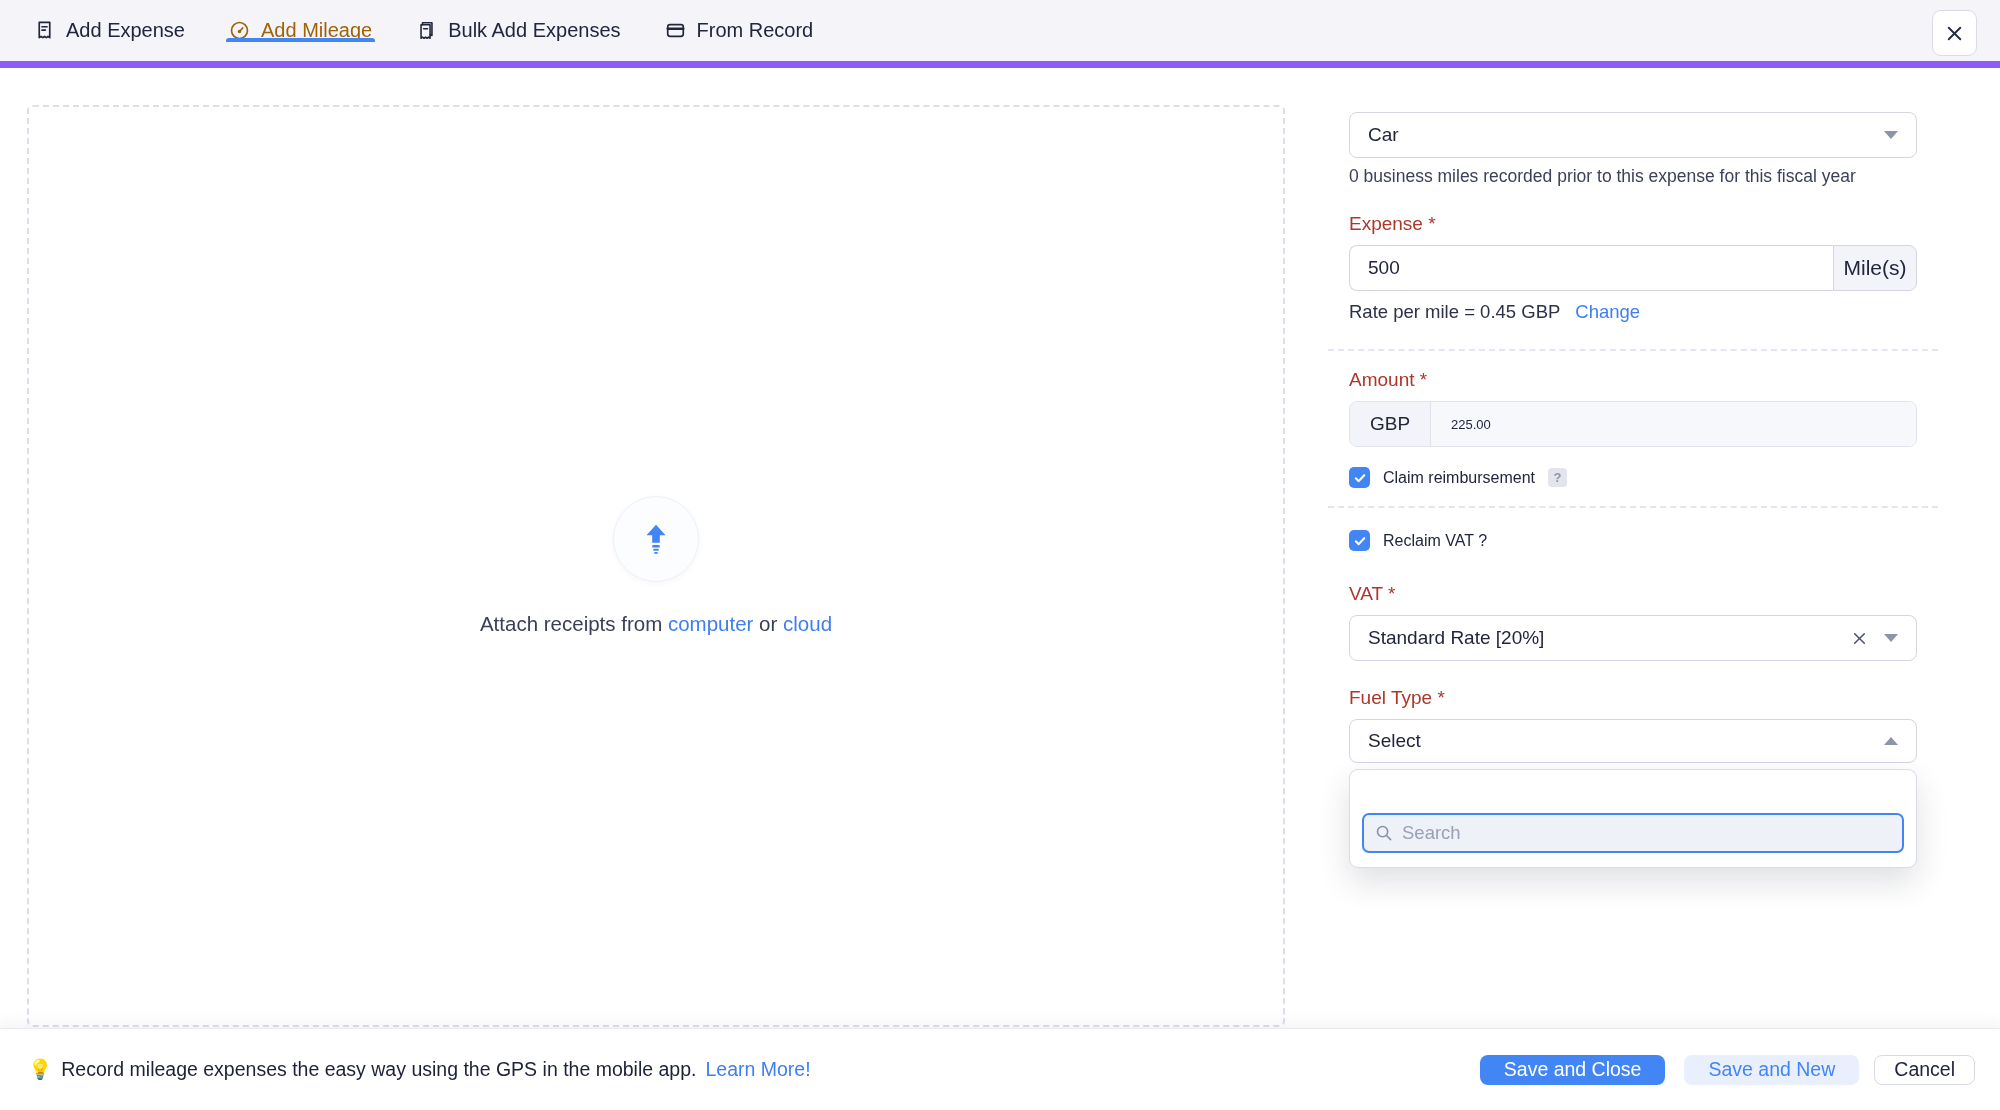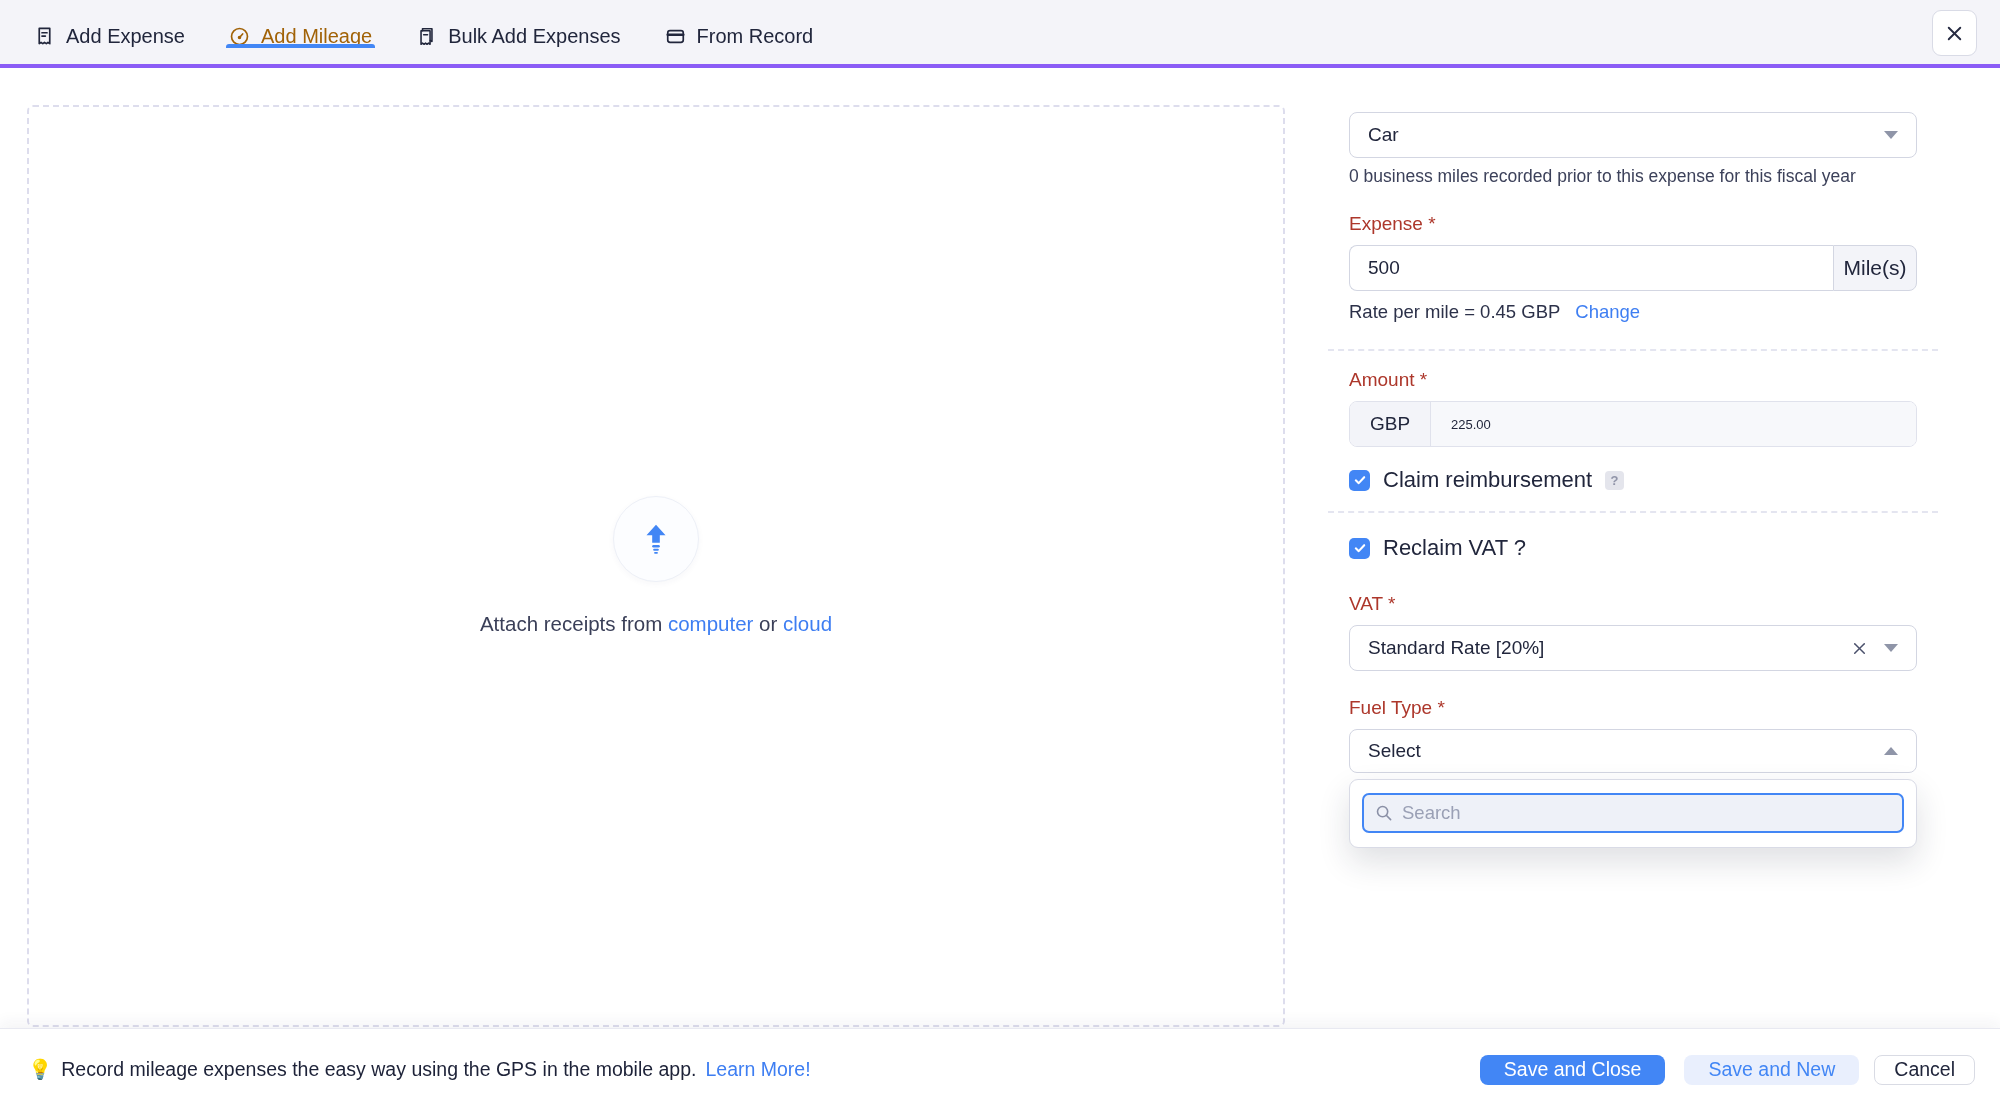--- a/index.html
+++ b/index.html
@@ -9,22 +9,22 @@
     background:#ffffff;
     color:#21263c;
     position:relative;
     overflow:hidden;
   }
 
   
   .topbar {
     position:absolute; top:0; left:0; right:0; height:68px;
     background:#f4f4f9;
-    border-bottom:4px solid #8b5cf6;
-    display:flex; align-items:flex-end;
+    border-bottom:7px solid #8b5cf6;
+    display:flex; align-items:center;
     padding:16px 34px; gap:44px;
   }
   .tab {
     display:flex; align-items:center; gap:11px;
     font-size:20px; color:#21263c; cursor:pointer;
     position:relative; white-space:nowrap;
   }
   .tab .ticon { display:flex; align-items:center; }
   .tab.active { color:#a16207; }
   .tab.active::after {
@@ -110,40 +110,40 @@
     padding:0 20px; font-size:13px; color:#21263c;
   }
 
   .check-row { display:flex; align-items:center; gap:13px; }
   .check-row.claim   { margin-top:20px; }
   .check-row.reclaim { margin-top:22px; }
   .checkbox {
     width:21px; height:21px; border-radius:5px; background:#4286f5;
     display:flex; align-items:center; justify-content:center; cursor:pointer; flex:none;
   }
-  .check-label { font-size:22px; color:#21263c; }
+  .check-label { font-size:16px; color:#21263c; }
   .help-badge {
     width:19px; height:19px; border-radius:4px; background:#e4e5ec;
     color:#9094a8; font-size:13px; font-weight:bold;
     display:flex; align-items:center; justify-content:center; cursor:pointer;
   }
 
   .select.vat  { margin-top:10px; }
   .select.fuel { margin-top:10px; height:44px; }
 
   
   .dropdown-panel {
     margin-top:6px; background:#fff;
     border:1px solid #d9dbe6; border-radius:9px;
     box-shadow:0 14px 32px rgba(30,35,60,0.14);
     padding:13px 12px 14px; position:relative; z-index:5;
   }
   .search-wrap {
     height:40px; border:2px solid #4286f5; border-radius:7px;
-    background:#eef1f8; display:flex; align-items:center; gap:9px; padding:0 11px;
+    background:#eef1f8; display:flex; align-items:center; gap:9px; padding:0 11px;margin-top:30px;
   }
   .search-wrap input {
     flex:1; min-width:0; border:none; outline:none; background:transparent;
     font-size:18.5px; color:#21263c; font-family:"Liberation Sans", sans-serif;
   }
   .search-wrap input::placeholder { color:#9aa0b5; }
   .options { list-style:none; margin-top:13px; }
   .option {
     height:41px; display:flex; align-items:center;
     padding:0 17px; font-size:19px; color:#21263c;

